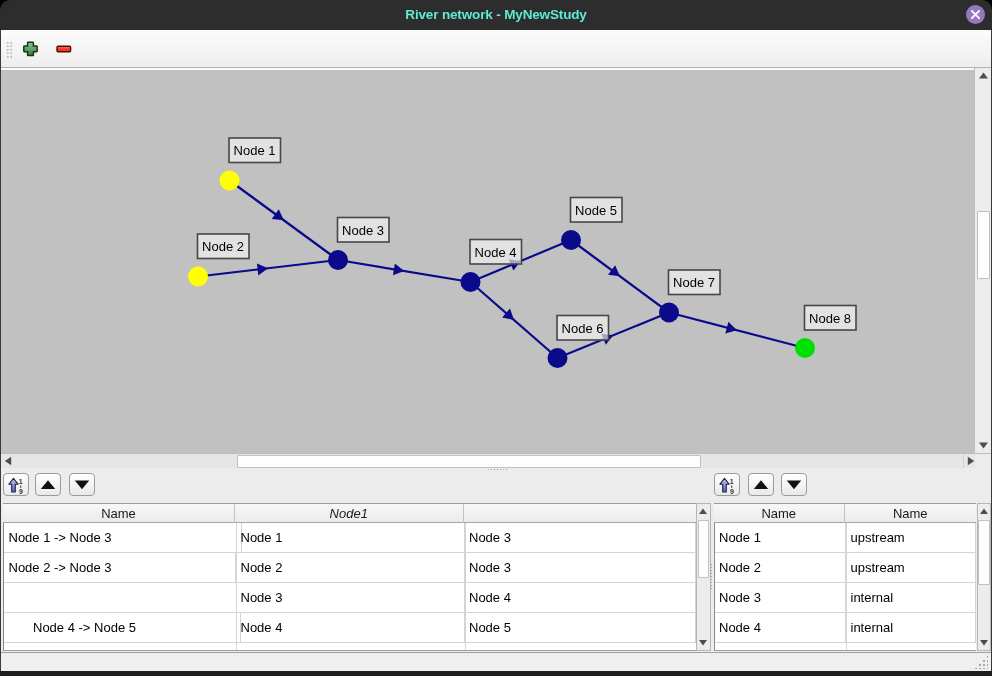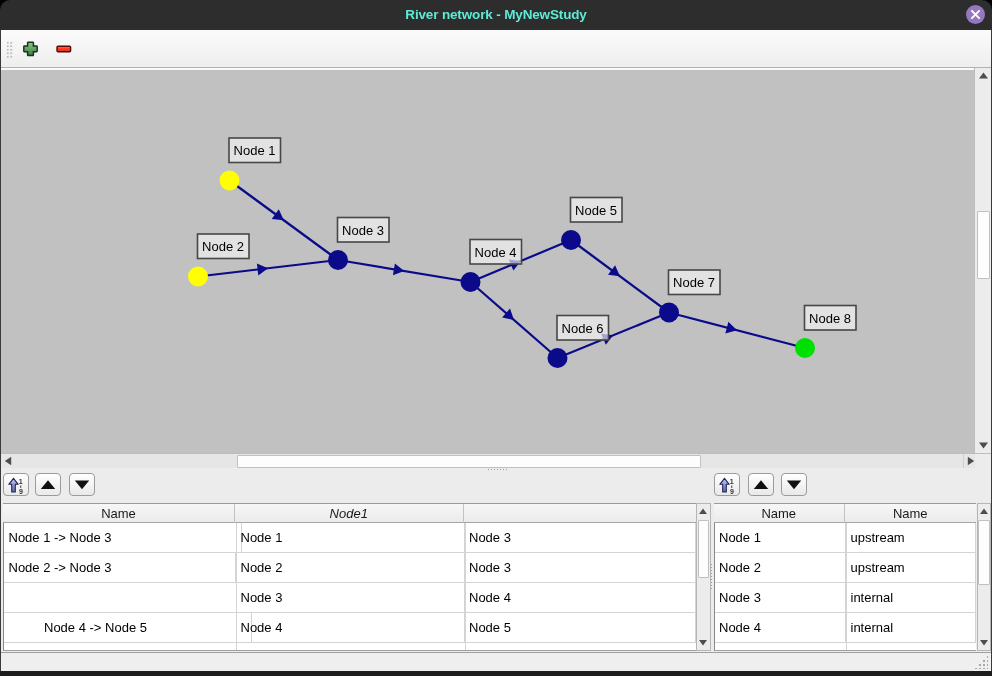--- a/index.html
+++ b/index.html
@@ -242,21 +242,21 @@
       <div class="row" style="top:30px;">
           <span class="cell" style="left:0;width:232px;">Node 2 -&gt; Node 3</span>
           <span class="cell" style="left:232px;width:228.5px;">Node 2</span>
           <span class="cell" style="left:460.5px;width:231px;">Node 3</span>
         </div>
       <div class="row" style="top:60px;">
           <span class="cell" style="left:232px;width:228.5px;">Node 3</span>
           <span class="cell" style="left:460.5px;width:231px;">Node 4</span>
         </div>
       <div class="row" style="top:90px;">
-          <span class="cell" style="left:16px;width:232px;padding-left:24px;">Node 4 -&gt; Node 5</span>
+          <span class="cell" style="left:5px;width:232px;padding-left:24px;">Node 4 -&gt; Node 5</span>
           <span class="cell" style="left:232px;width:228.5px;">Node 4</span>
           <span class="cell" style="left:460.5px;width:231px;">Node 5</span>
         </div>
     </div>
 
     <div class="sb" style="position:absolute;left:695px;top:34.5px;width:14.5px;height:148.5px;border:1px solid #b5b5b5;border-width:1px 1px 1px 1px;">
       <div class="sbarrow" style="left:0;top:0;width:12.5px;height:15px;">
         <svg width="12" height="15">
             <polygon points="6,4.5 10,10 2,10" fill="#4d4d4d"></polygon>
           </svg>

